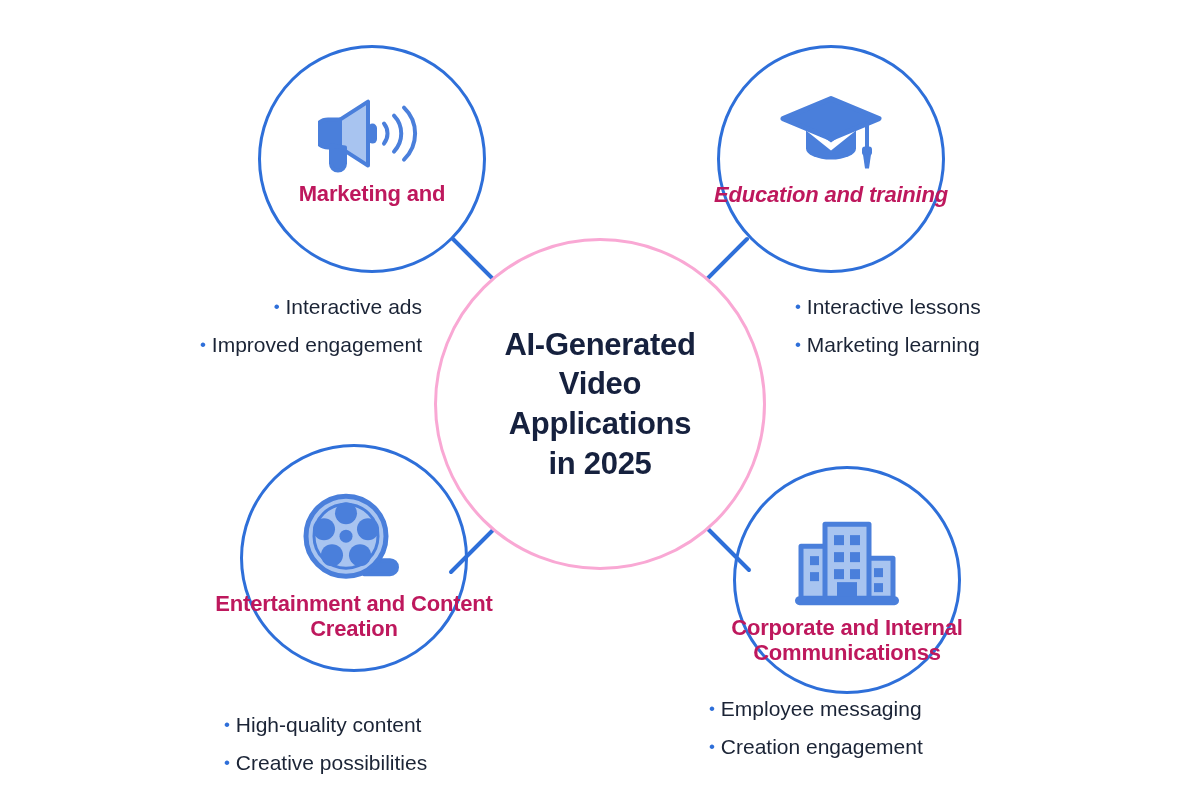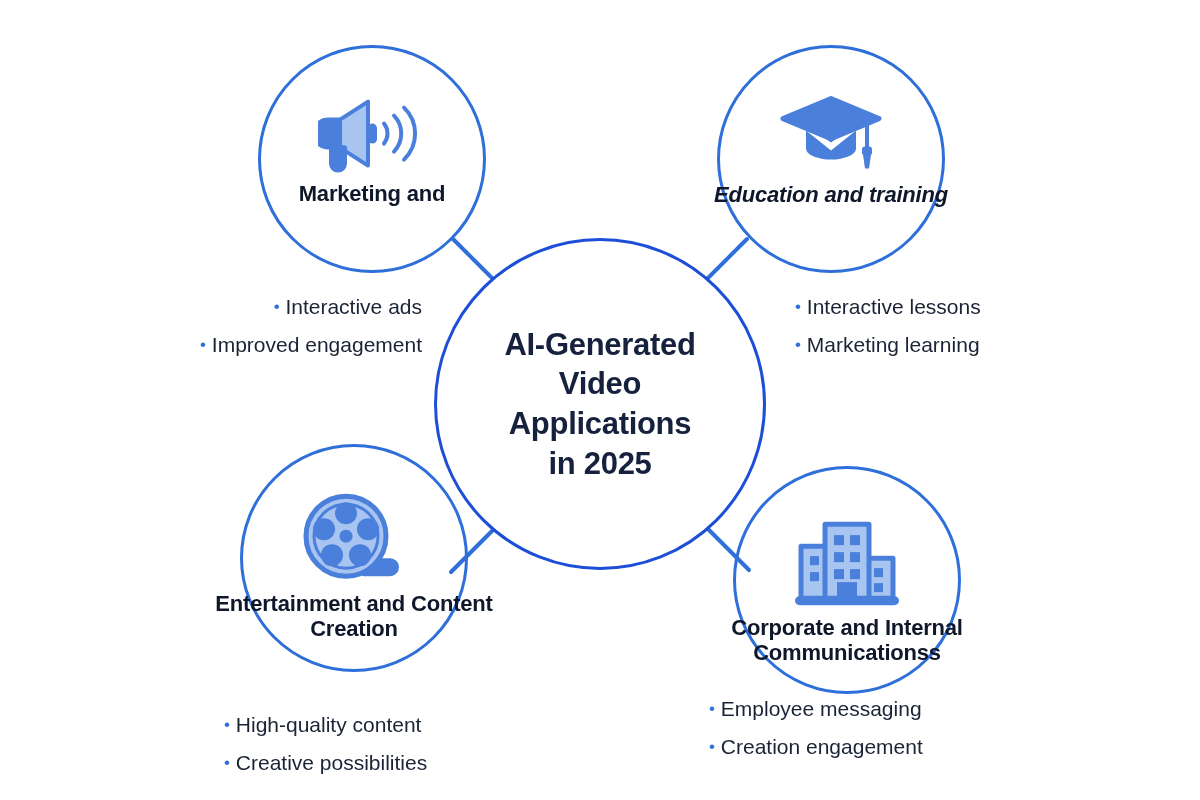--- a/index.html
+++ b/index.html
@@ -27,21 +27,21 @@
     height: 800px;
   }
 
   
   .hub {
     position: absolute;
     left: 434px;
     top: 238px;
     width: 332px;
     height: 332px;
-    border: 3px solid #1d4ed8;
+    border: 3px solid #f9a8d4;
     border-radius: 50%;
     box-sizing: border-box;
     background: #ffffff;
     display: flex;
     align-items: center;
     justify-content: center;
     z-index: 3;
   }
   .hub-title {
     font-size: 31px;
@@ -77,21 +77,21 @@
   }
   .node-icon {
     display: block;
     margin-bottom: 4px;
   }
   .node-label {
     font-size: 22px;
     font-weight: bold;
     line-height: 1.13;
     text-align: center;
-    color: #0f172a;
+    color: #be185d;
     letter-spacing: -0.2px;
     white-space: pre-line;
   }
 
   .node-tl { left: 258px; top: 45px; }
   .node-tr { left: 717px; top: 45px; }
   .node-bl { left: 240px; top: 444px; text-decoration: underline; }
   .node-br { left: 733px; top: 466px; }
 
   .node-tl .node-inner { top: 46%; }

